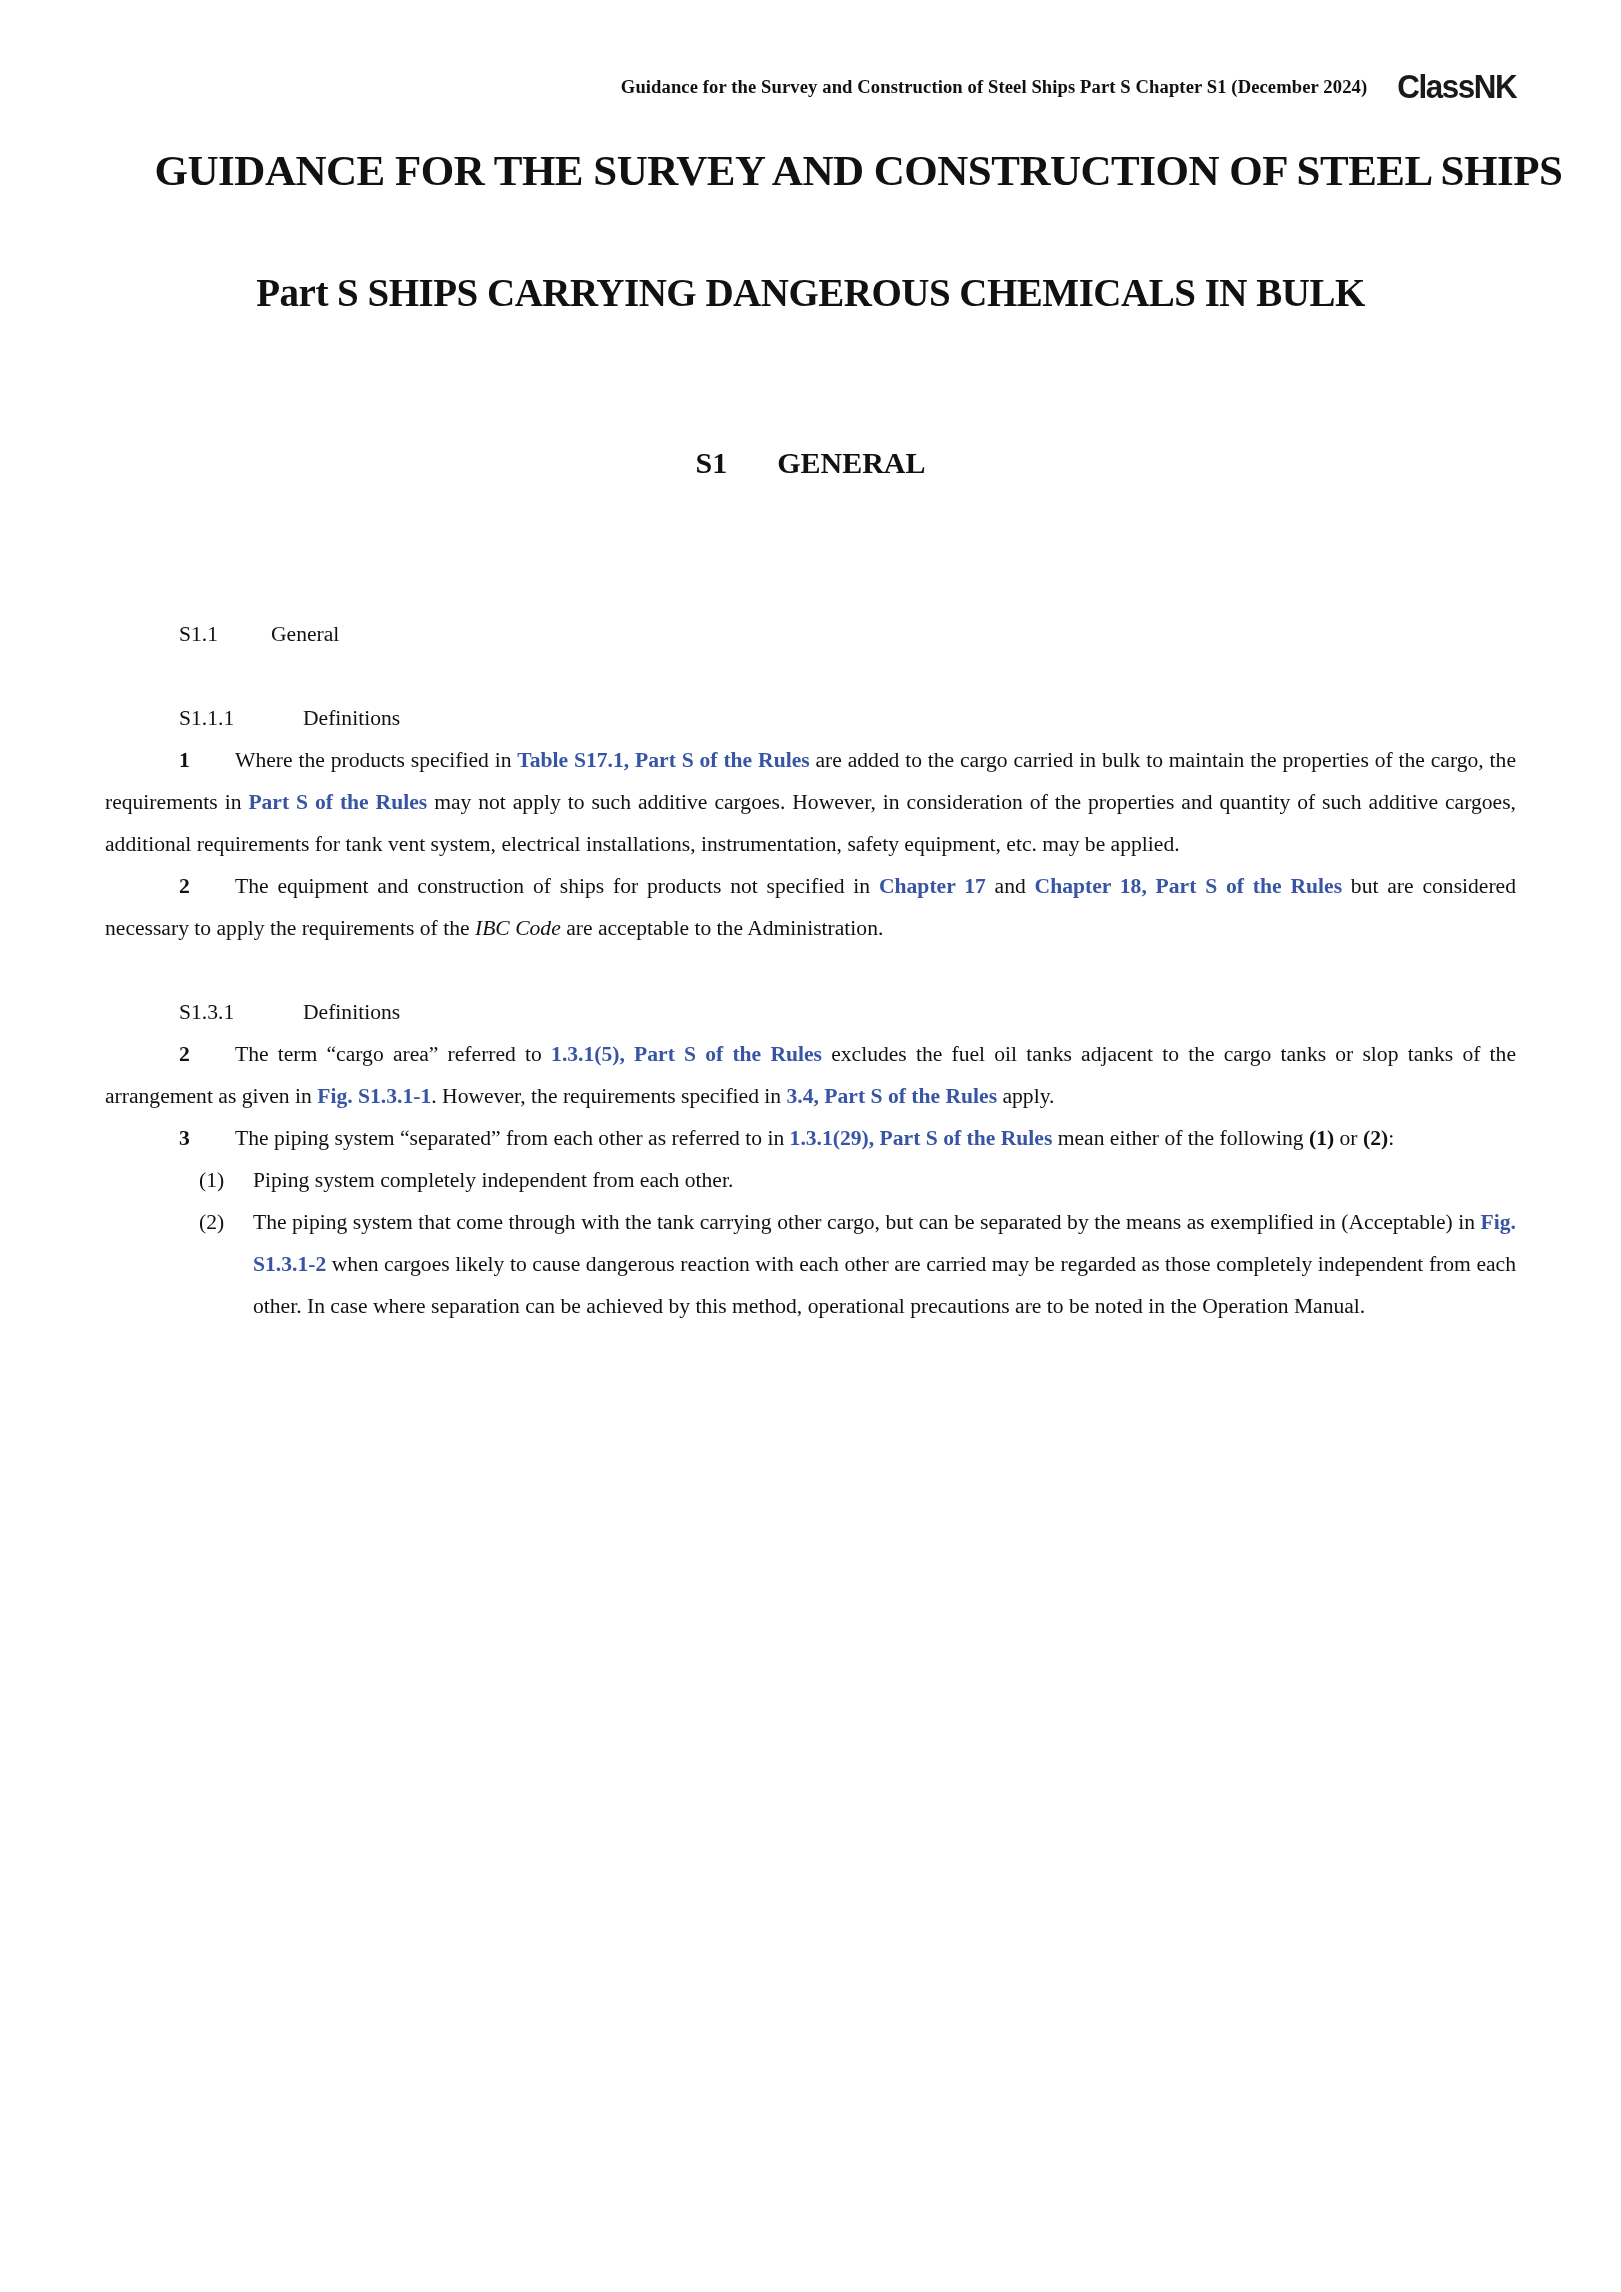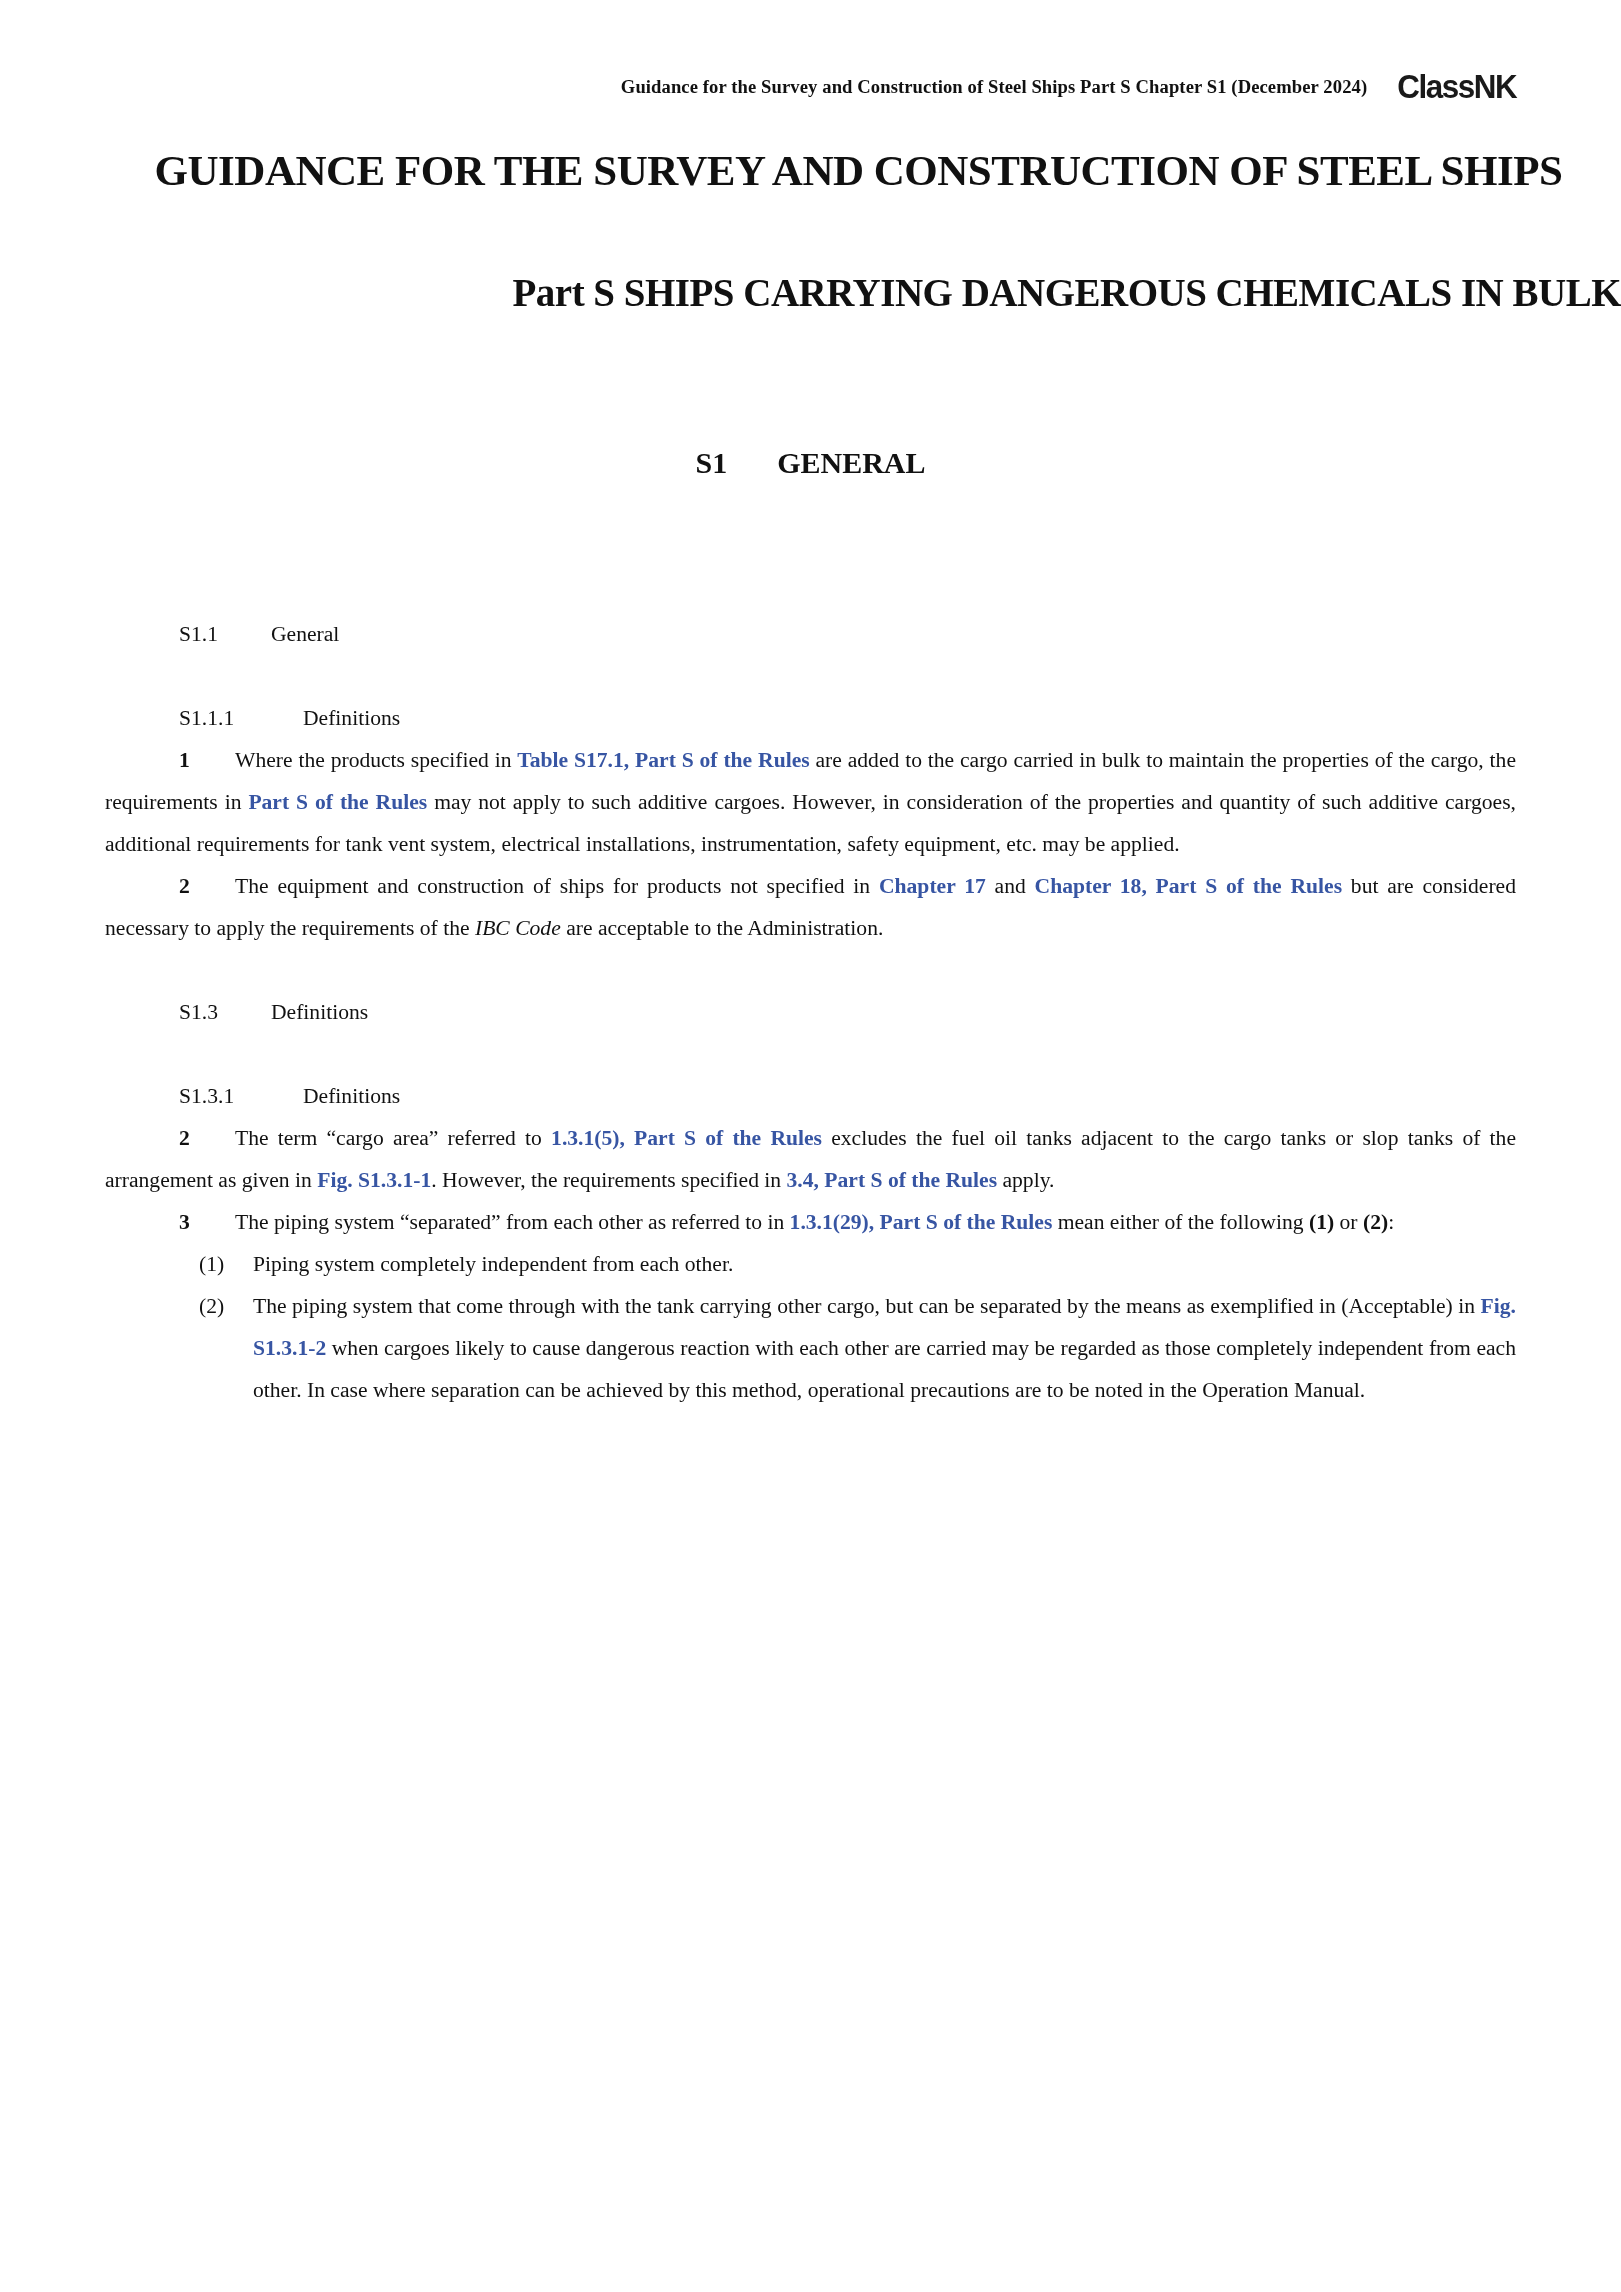--- a/index.html
+++ b/index.html
@@ -24,21 +24,21 @@
     color:#1a1a1a; white-space:nowrap;
   }
   
   .doc-title {
     position:absolute; top:147px; left:0; width:100%;
     text-align:center; font-size:43px; font-weight:bold; line-height:1.1;
     letter-spacing:-0.5px; white-space:nowrap;padding-left:48px;
   }
   .doc-subtitle {
     position:absolute; top:272px; left:0; width:100%;
-    text-align:right; font-size:39px; font-weight:bold; line-height:1.1;
+    text-align:center; font-size:39px; font-weight:bold; line-height:1.1;
     letter-spacing:-0.5px; white-space:nowrap;
   }
   .chapter-heading {
     position:absolute; top:446px; left:0; width:100%;
     display:flex; justify-content:center; gap:50px;
     font-size:30px; font-weight:bold; line-height:1.1;
   }
   
   .body-content {
     position:absolute; top:613px; left:105px; width:1411px;
@@ -86,21 +86,20 @@
   <div class="chapter-heading">
     <span>S1</span>
     <span>GENERAL</span>
   </div>
 
   <div class="body-content">
       <div class="section-heading"><span class="heading-number">S1.1</span><span class="heading-title">General</span></div>
       <div class="subsection-heading"><span class="heading-number">S1.1.1</span><span class="heading-title">Definitions</span></div>
       <div class="numbered-paragraph"><span class="para-number">1</span><span class="seg-normal">Where the products specified in </span><span class="seg-link" style="color: rgb(55, 85, 163);">Table S17.1, Part S of the Rules</span><span class="seg-normal"> are added to the cargo carried in bulk to maintain the properties of the cargo, the requirements in </span><span class="seg-link" style="color: rgb(55, 85, 163);">Part S of the Rules</span><span class="seg-normal"> may not apply to such additive cargoes. However, in consideration of the properties and quantity of such additive cargoes, additional requirements for tank vent system, electrical installations, instrumentation, safety equipment, etc. may be applied.</span></div>
       <div class="numbered-paragraph"><span class="para-number">2</span><span class="seg-normal">The equipment and construction of ships for products not specified in </span><span class="seg-link" style="color: rgb(55, 85, 163);">Chapter 17</span><span class="seg-normal"> and </span><span class="seg-link" style="color: rgb(55, 85, 163);">Chapter 18, Part S of the Rules</span><span class="seg-normal"> but are considered necessary to apply the requirements of the </span><span class="seg-italic">IBC Code</span><span class="seg-normal"> are acceptable to the Administration.</span></div>
-      <div class="section-heading"><span class="heading-number">S1.3</span><span class="heading-title">Definitions</span></div>
       <div class="subsection-heading"><span class="heading-number">S1.3.1</span><span class="heading-title">Definitions</span></div>
       <div class="numbered-paragraph"><span class="para-number">2</span><span class="seg-normal">The term “cargo area” referred to </span><span class="seg-link" style="color: rgb(55, 85, 163);">1.3.1(5), Part S of the Rules</span><span class="seg-normal"> excludes the fuel oil tanks adjacent to the cargo tanks or slop tanks of the arrangement as given in </span><span class="seg-link" style="color: rgb(55, 85, 163);">Fig. S1.3.1-1</span><span class="seg-normal">. However, the requirements specified in </span><span class="seg-link" style="color: rgb(55, 85, 163);">3.4, Part S of the Rules</span><span class="seg-normal"> apply.</span></div>
       <div class="numbered-paragraph"><span class="para-number">3</span><span class="seg-normal">The piping system “separated” from each other as referred to in </span><span class="seg-link" style="color: rgb(55, 85, 163);">1.3.1(29), Part S of the Rules</span><span class="seg-normal"> mean either of the following </span><span class="seg-bold">(1)</span><span class="seg-normal"> or </span><span class="seg-bold">(2)</span><span class="seg-normal">:</span></div>
       <div class="list-item"><span class="list-label">(1)</span><span class="seg-normal">Piping system completely independent from each other.</span></div>
       <div class="list-item"><span class="list-label">(2)</span><span class="seg-normal">The piping system that come through with the tank carrying other cargo, but can be separated by the means as exemplified in (Acceptable) in </span><span class="seg-link" style="color: rgb(55, 85, 163);">Fig. S1.3.1-2</span><span class="seg-normal"> when cargoes likely to cause dangerous reaction with each other are carried may be regarded as those completely independent from each other. In case where separation can be achieved by this method, operational precautions are to be noted in the Operation Manual.</span></div>
     </div>
 
   <div class="page-number">3</div>
 
 </div>

